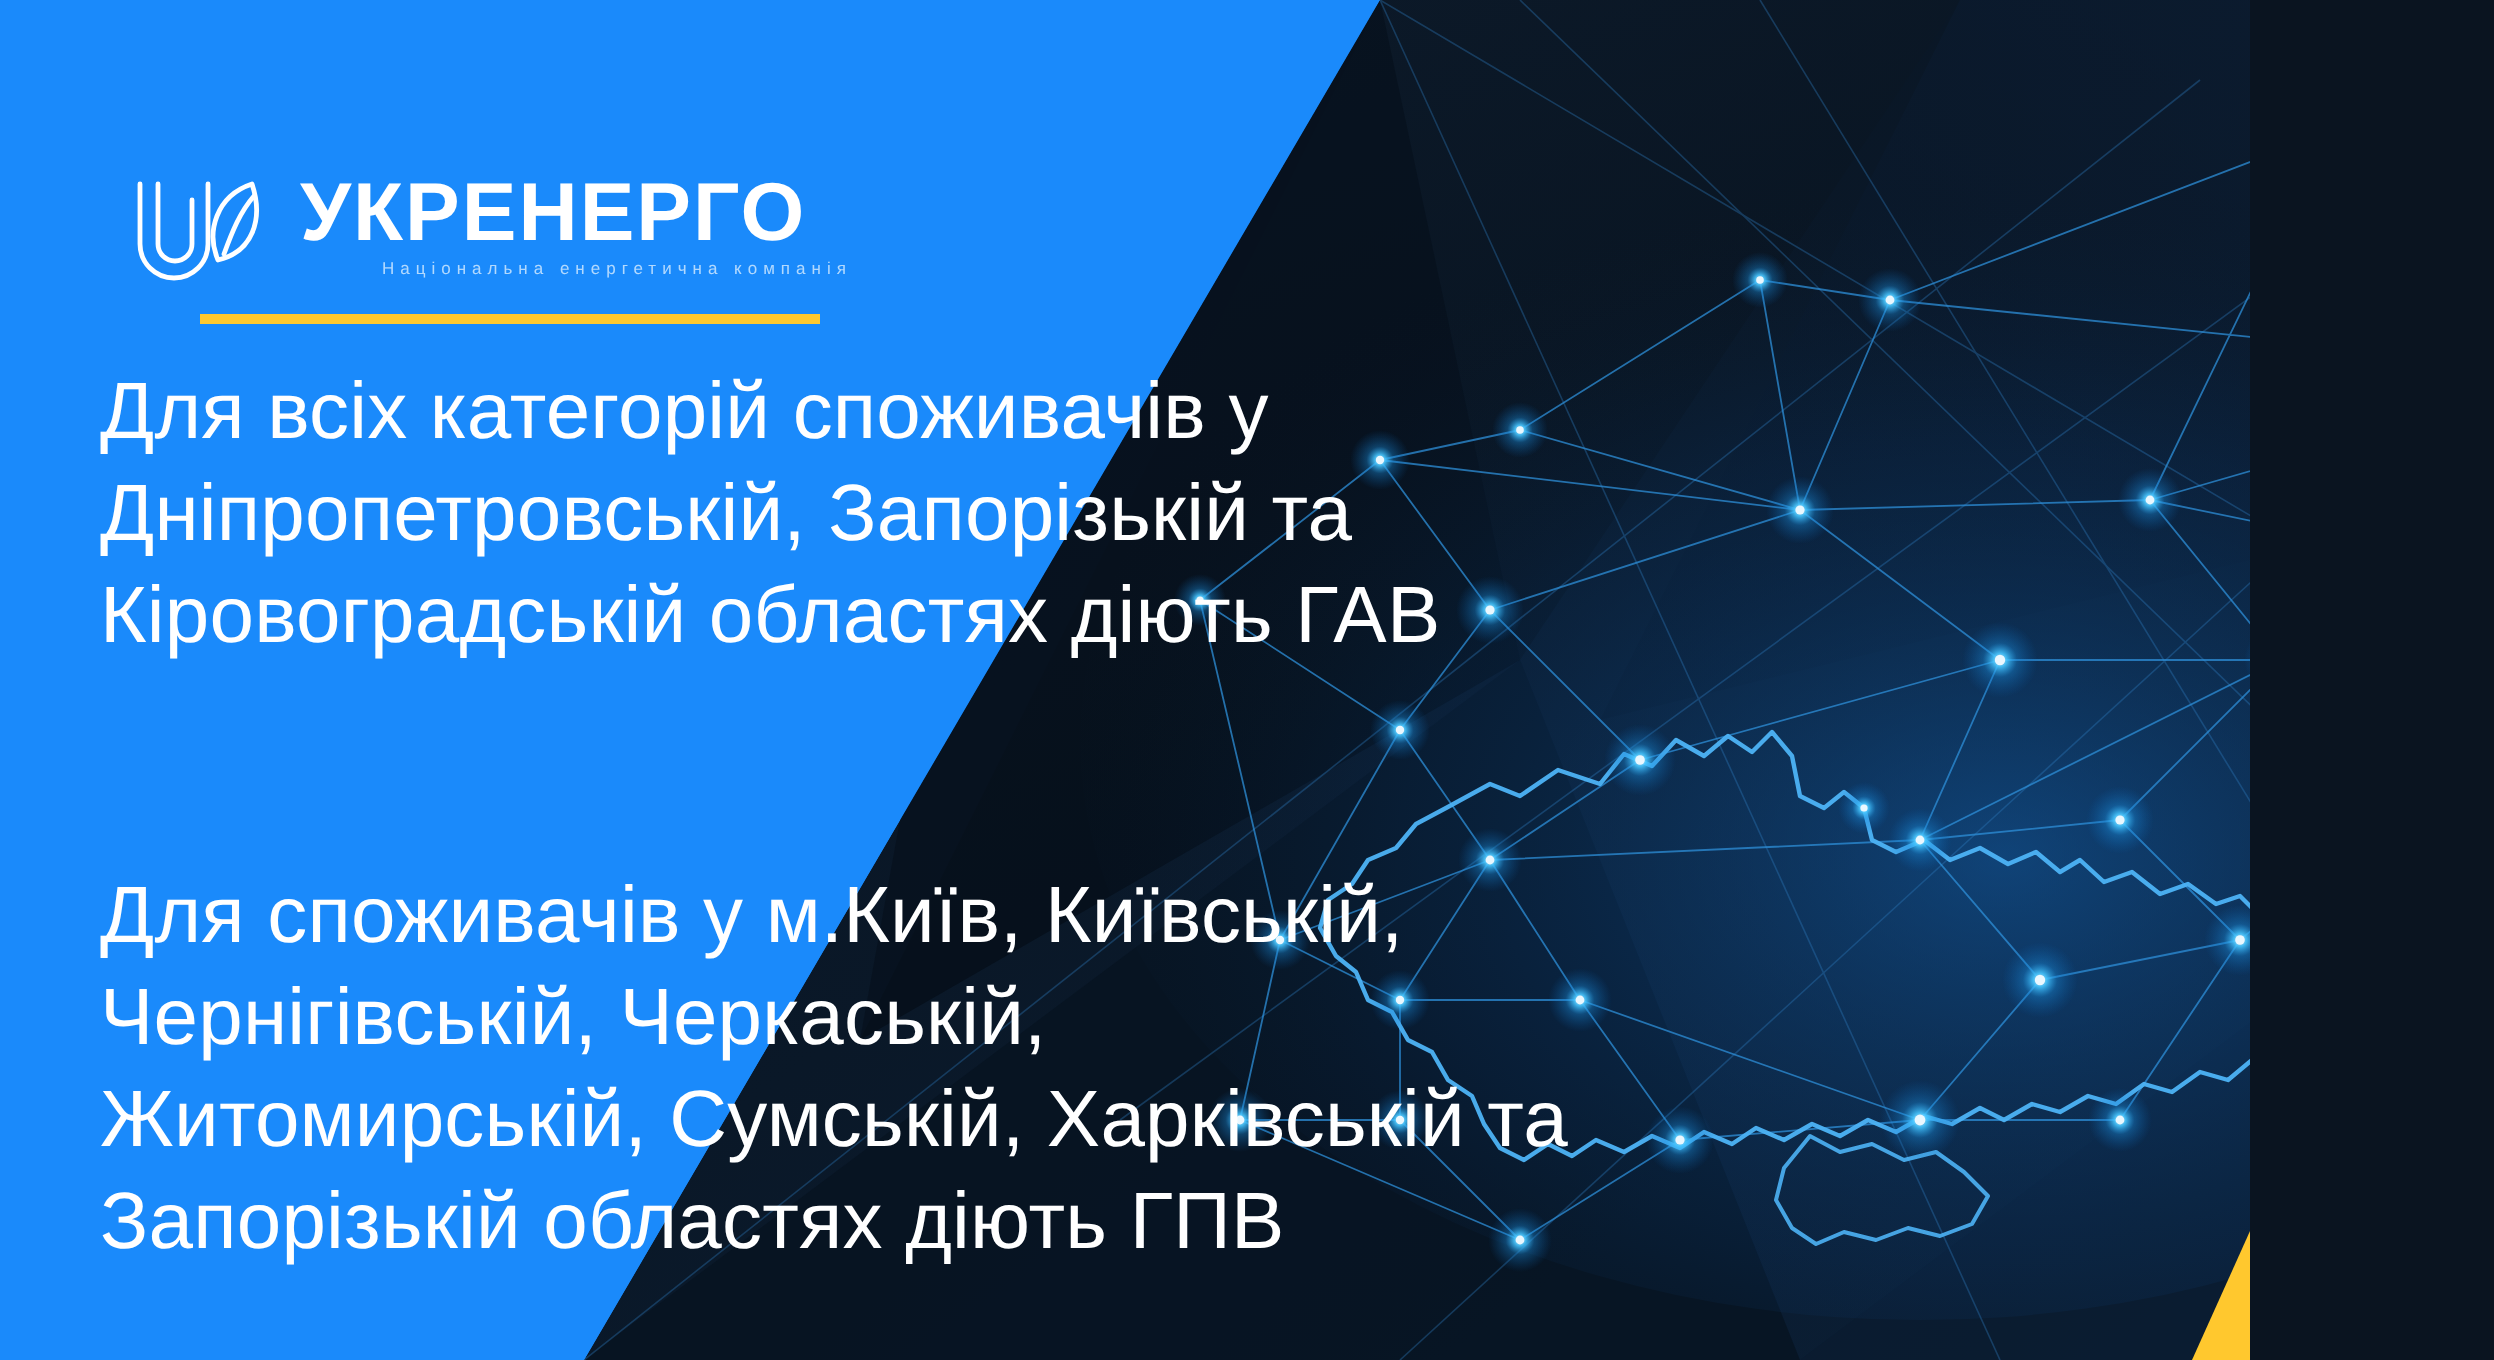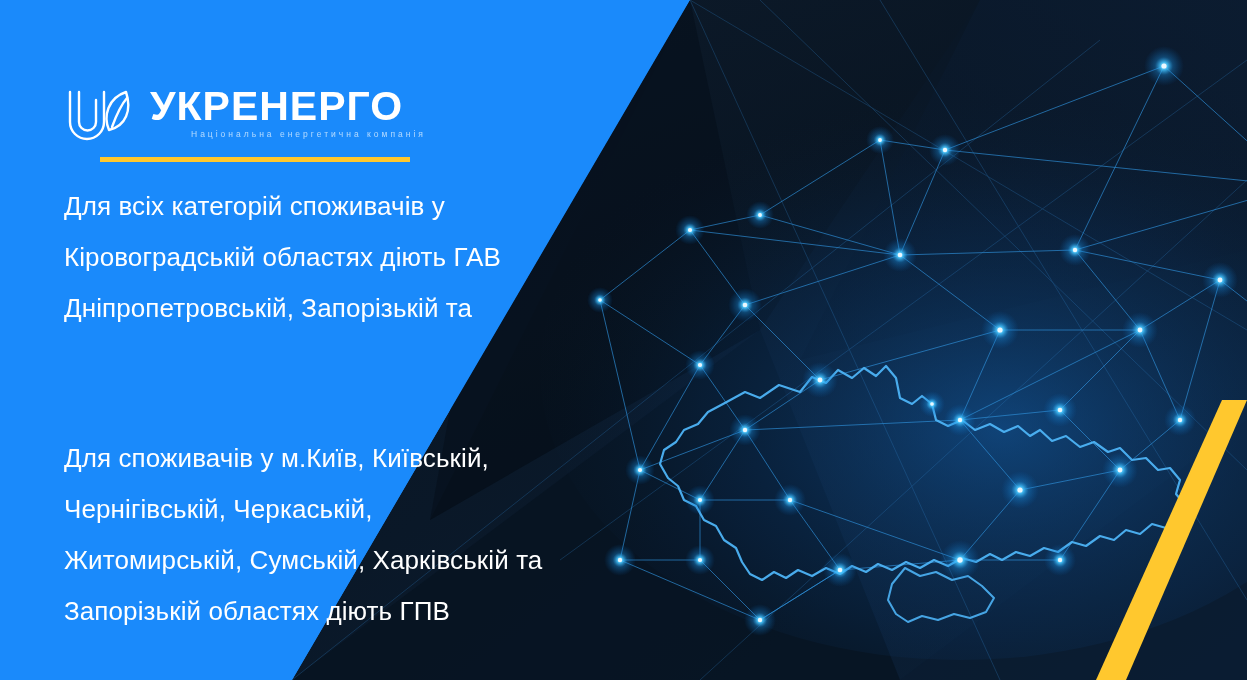--- a/index.html
+++ b/index.html
@@ -6,21 +6,21 @@
   html, body {
     margin: 0;
     padding: 0;
     background: #0a1420;
   }
   body {
     font-family: "Liberation Sans", sans-serif;
   }
   #stage {
     position: relative;
-    width: 1247px;
+    width: 1125px;
     height: 680px;
     overflow: hidden;
     background: #a16207;
   }
   #bg-svg {
     position: absolute;
     inset: 0;
     width: 1247px;
     height: 680px;
     display: block;
@@ -76,23 +76,23 @@
     left: 38px;
     top: 73px;
     width: 310px;
     height: 5px;
     background: #ffc82e;
   }
 
   
   .para {
     position: absolute;
-    left: 64px;
+    left: 50px;
     color: #ffffff;
-    font-size: 26px;
+    font-size: 40px;
     line-height: 51px;
     font-weight: 400;
     letter-spacing: .1px;
     white-space: nowrap;
   }
   #para-gav { top: 181px; }
   #para-gpv { top: 421px; margin-top: 12px; }
   .para .line { display: block; }
 </style>
 </head>
@@ -281,22 +281,22 @@
           <path d="M50 41 C54 30 58 20 65 12"></path>
         </g>
       </svg>
       <div id="logo-wordmark">УКРЕНЕРГО</div>
       <div id="logo-tagline">Національна енергетична компанія</div>
       <div id="logo-rule"></div>
     </div>
 
     <div id="para-gav" class="para">
       <span class="line">Для всіх категорій споживачів у</span>
+      <span class="line">Дніпропетровській, Запорізькій та</span>
       <span class="line">Кіровоградській областях діють ГАВ</span>
-      <span class="line">Дніпропетровській, Запорізькій та</span>
     </div>
 
     <div id="para-gpv" class="para">
       <span class="line">Для споживачів у м.Київ, Київській,</span>
       <span class="line">Чернігівській, Черкаській,</span>
       <span class="line">Житомирській, Сумській, Харківській та</span>
       <span class="line">Запорізькій областях діють ГПВ</span>
     </div>
 
   </div>

